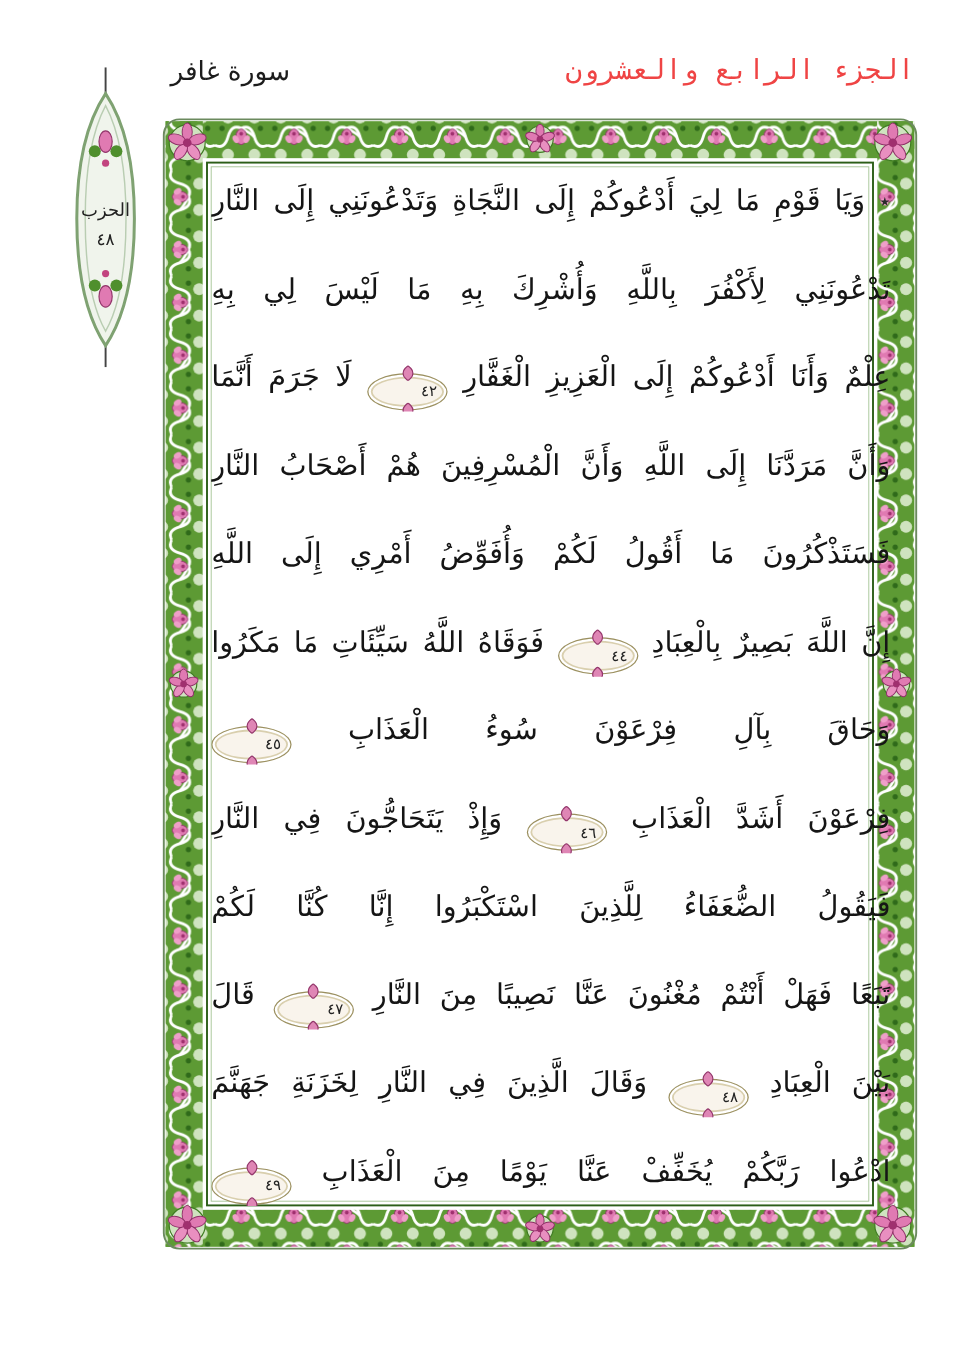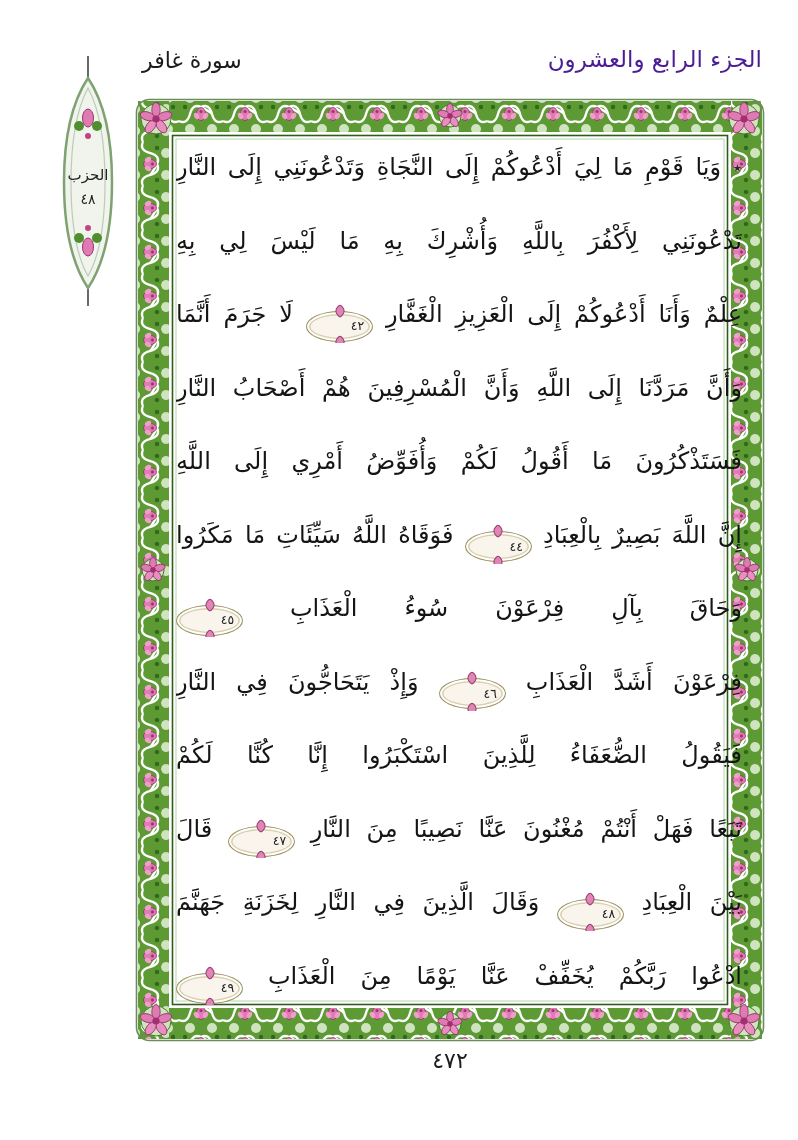--- a/index.html
+++ b/index.html
@@ -6,21 +6,21 @@
   body{
     width:798px;height:1140px;background:#ffffff;
     font-family:"DejaVu Sans",sans-serif;
     position:relative;overflow:hidden;
   }
   .page{position:relative;width:798px;height:1140px;background:#ffffff;}
 
   
   .juz-title{
     position:absolute;top:46px;right:36px;
-    font-size:23px;color:#4c1d95;letter-spacing:0;
+    font-size:23px;color:#ef4444;letter-spacing:0;font-family:Liberation Mono, monospace;
   }
   .surah-title{
     position:absolute;top:48px;left:142px;
     font-size:22px;color:#1c1c1c;text-align:right;
   }
 
   
   .hizb-ornament{position:absolute;left:50px;top:56px;width:76px;height:250px;}
   .hizb-ornament text{font-family:"DejaVu Sans",sans-serif;}
 
@@ -190,14 +190,13 @@
           <span class="ayah-num">٤٧</span>
         </span> <span class="qtext">قَالَ</span></div>
       <div class="qline"><span class="qtext">بَيْنَ الْعِبَادِ</span> <span class="ayah-marker">
           <span class="ayah-num">٤٨</span>
         </span> <span class="qtext">وَقَالَ الَّذِينَ فِي النَّارِ لِخَزَنَةِ جَهَنَّمَ</span></div>
       <div class="qline"><span class="qtext">ادْعُوا رَبَّكُمْ يُخَفِّفْ عَنَّا يَوْمًا مِنَ الْعَذَابِ</span> <span class="ayah-marker">
           <span class="ayah-num">٤٩</span>
         </span></div>
     </div>
 
-  <div class="page-number">٤٧٢</div>
 </div>
 
 </body></html>

